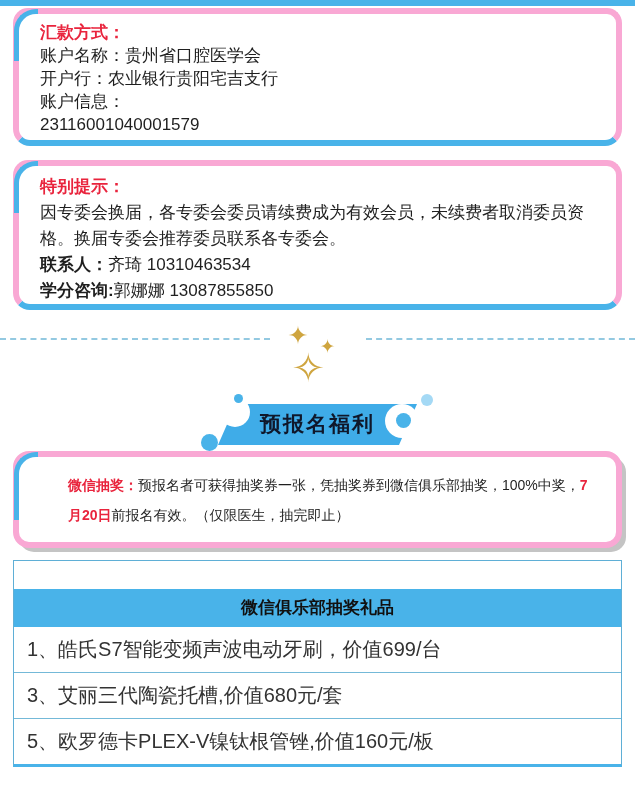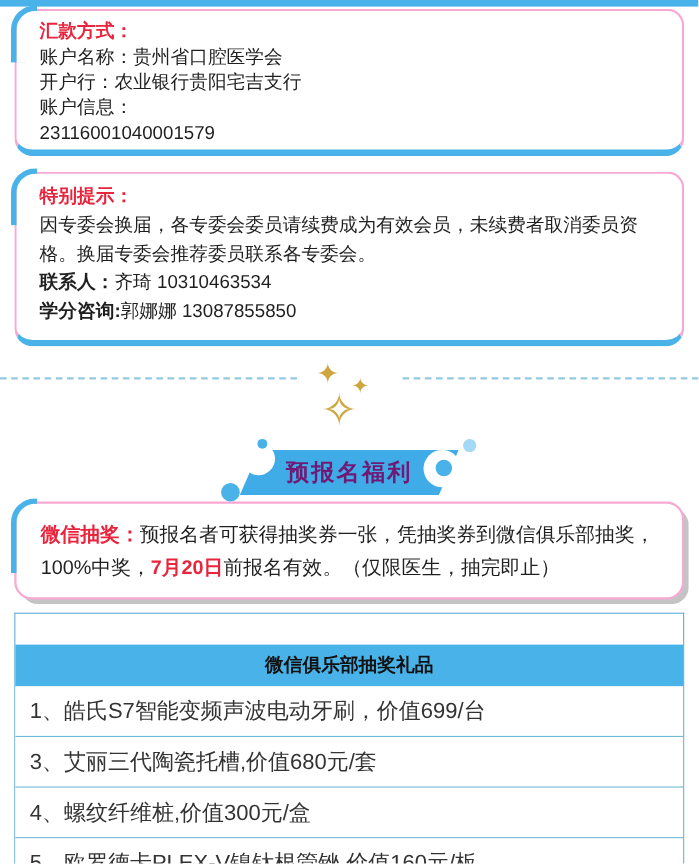--- a/index.html
+++ b/index.html
@@ -13,21 +13,21 @@
   }
   .top-strip {
     width: 635px; height: 6px;
     background: #49b3e9;
   }
   
   .card {
     position: relative;
     margin: 0 13px;
     background: #fff;
-    border: 2px solid #f9a8d4;
+    border: 6px solid #f9a8d4;
     border-radius: 15px;
   }
   .card .crescent {
     position: absolute;
     top: -5px; left: -5px;
     width: 24px; height: 52px;
     border-top: 5px solid #49b3e9;
     border-left: 5px solid #49b3e9;
     border-top-left-radius: 22px;
     pointer-events: none;
@@ -38,21 +38,21 @@
   }
   .card-body { padding: 7px 21px 4px 21px; }
   .card-title {
     color: #e9243d;
     font-weight: bold;
     font-size: 17px;
     line-height: 23px;
     margin: 0;
   }
   .card p { margin: 0; font-size: 17px; line-height: 23px; }
-  .notice-body { padding: 8px 21px 13px 21px; }
+  .notice-body { padding: 8px 21px 0 21px; }
   .notice-body p, .notice-body .contact-line { font-size: 17px; line-height: 26px; }
   .contact-line .lbl { font-weight: bold; }
   
   .divider {
     display: flex;
     margin: 16px 0 0 0;
     height: 64px;
   }
   .divider .dash-line {
     flex: 1;
@@ -66,21 +66,21 @@
   .sparkle.s3 { font-size: 40px; left: 22px; top: 22px; }
   
   .badge-wrap {
     position: relative;
     width: fit-content;
     margin: 14px auto 0 auto;
   }
   .ribbon {
     position: relative;
     background: #3face8;
-    color: #701a75;
+    color: #0f172a;
     font-size: 21px;
     font-weight: bold;
     letter-spacing: 2px;
     padding: 6px 42px 7px 42px;
     clip-path: polygon(18px 0, 100% 0, calc(100% - 18px) 100%, 0 100%);
   }
   .bubble { position: absolute; border-radius: 50%; }
   .bubble.wL  { width: 30px; height: 30px; background: #fff;   left: 2px;  top: -7px;  z-index: 2; }
   .bubble.dotL{ width: 9px;  height: 9px;  background: #49b3e9; left: 16px; top: -10px; z-index: 3; }
   .bubble.bigL{ width: 17px; height: 17px; background: #49b3e9; left: -17px; bottom: -6px; z-index: 3; }
@@ -88,21 +88,21 @@
   .bubble.dotR{ width: 15px; height: 15px; background: #49b3e9; right: 6px;  top: 9px;  z-index: 3; }
   .bubble.ltR { width: 12px; height: 12px; background: #a4d9f5; right: -16px; top: -10px; z-index: 3; }
   
   .lottery-card {
     margin-top: 6px;
     box-shadow: 5px 5px 0 -1px #c4c4c4;
     border-radius: 16px;
   }
   .lottery-card .crescent { height: 68px; }
   .lottery-body { padding: 13px 20px 12px 22px; }
-  .lottery-body p { font-size: 18px; line-height: 30px; }
+  .lottery-body p { font-size: 14px; line-height: 30px; margin-left: 27px; }
   .red-bold { color: #e9243d; font-weight: bold; }
   
   .prize-table {
     margin: 12px 13px 0 13px;
     border: 1px solid #5fafd6;
     border-bottom: 3px solid #49b3e9;
   }
   .pt-header {
     background: #49b3e9;
     color: #111;
@@ -170,15 +170,14 @@
   <div class="crescent"></div>
   <div class="lottery-body">
     <p><span class="red-bold">微信抽奖：</span><span>预报名者可获得抽奖券一张，凭抽奖券到微信俱乐部抽奖，100%中奖，</span><span class="red-bold">7月20日</span><span>前报名有效。（仅限医生，抽完即止）</span></p>
   </div>
 </div>
 
 <div class="prize-table">
   <div class="pt-header">微信俱乐部抽奖礼品</div>
   <div class="pt-row" style="border-top:none;">1、皓氏S7智能变频声波电动牙刷，价值699/台</div>
   <div class="pt-row">3、艾丽三代陶瓷托槽,价值680元/套</div>
-  <div class="pt-row">4、螺纹纤维桩,价值300元/盒</div>
   <div class="pt-row">5、欧罗德卡PLEX-V镍钛根管锉,价值160元/板</div>
 </div>
 
 </body></html>

